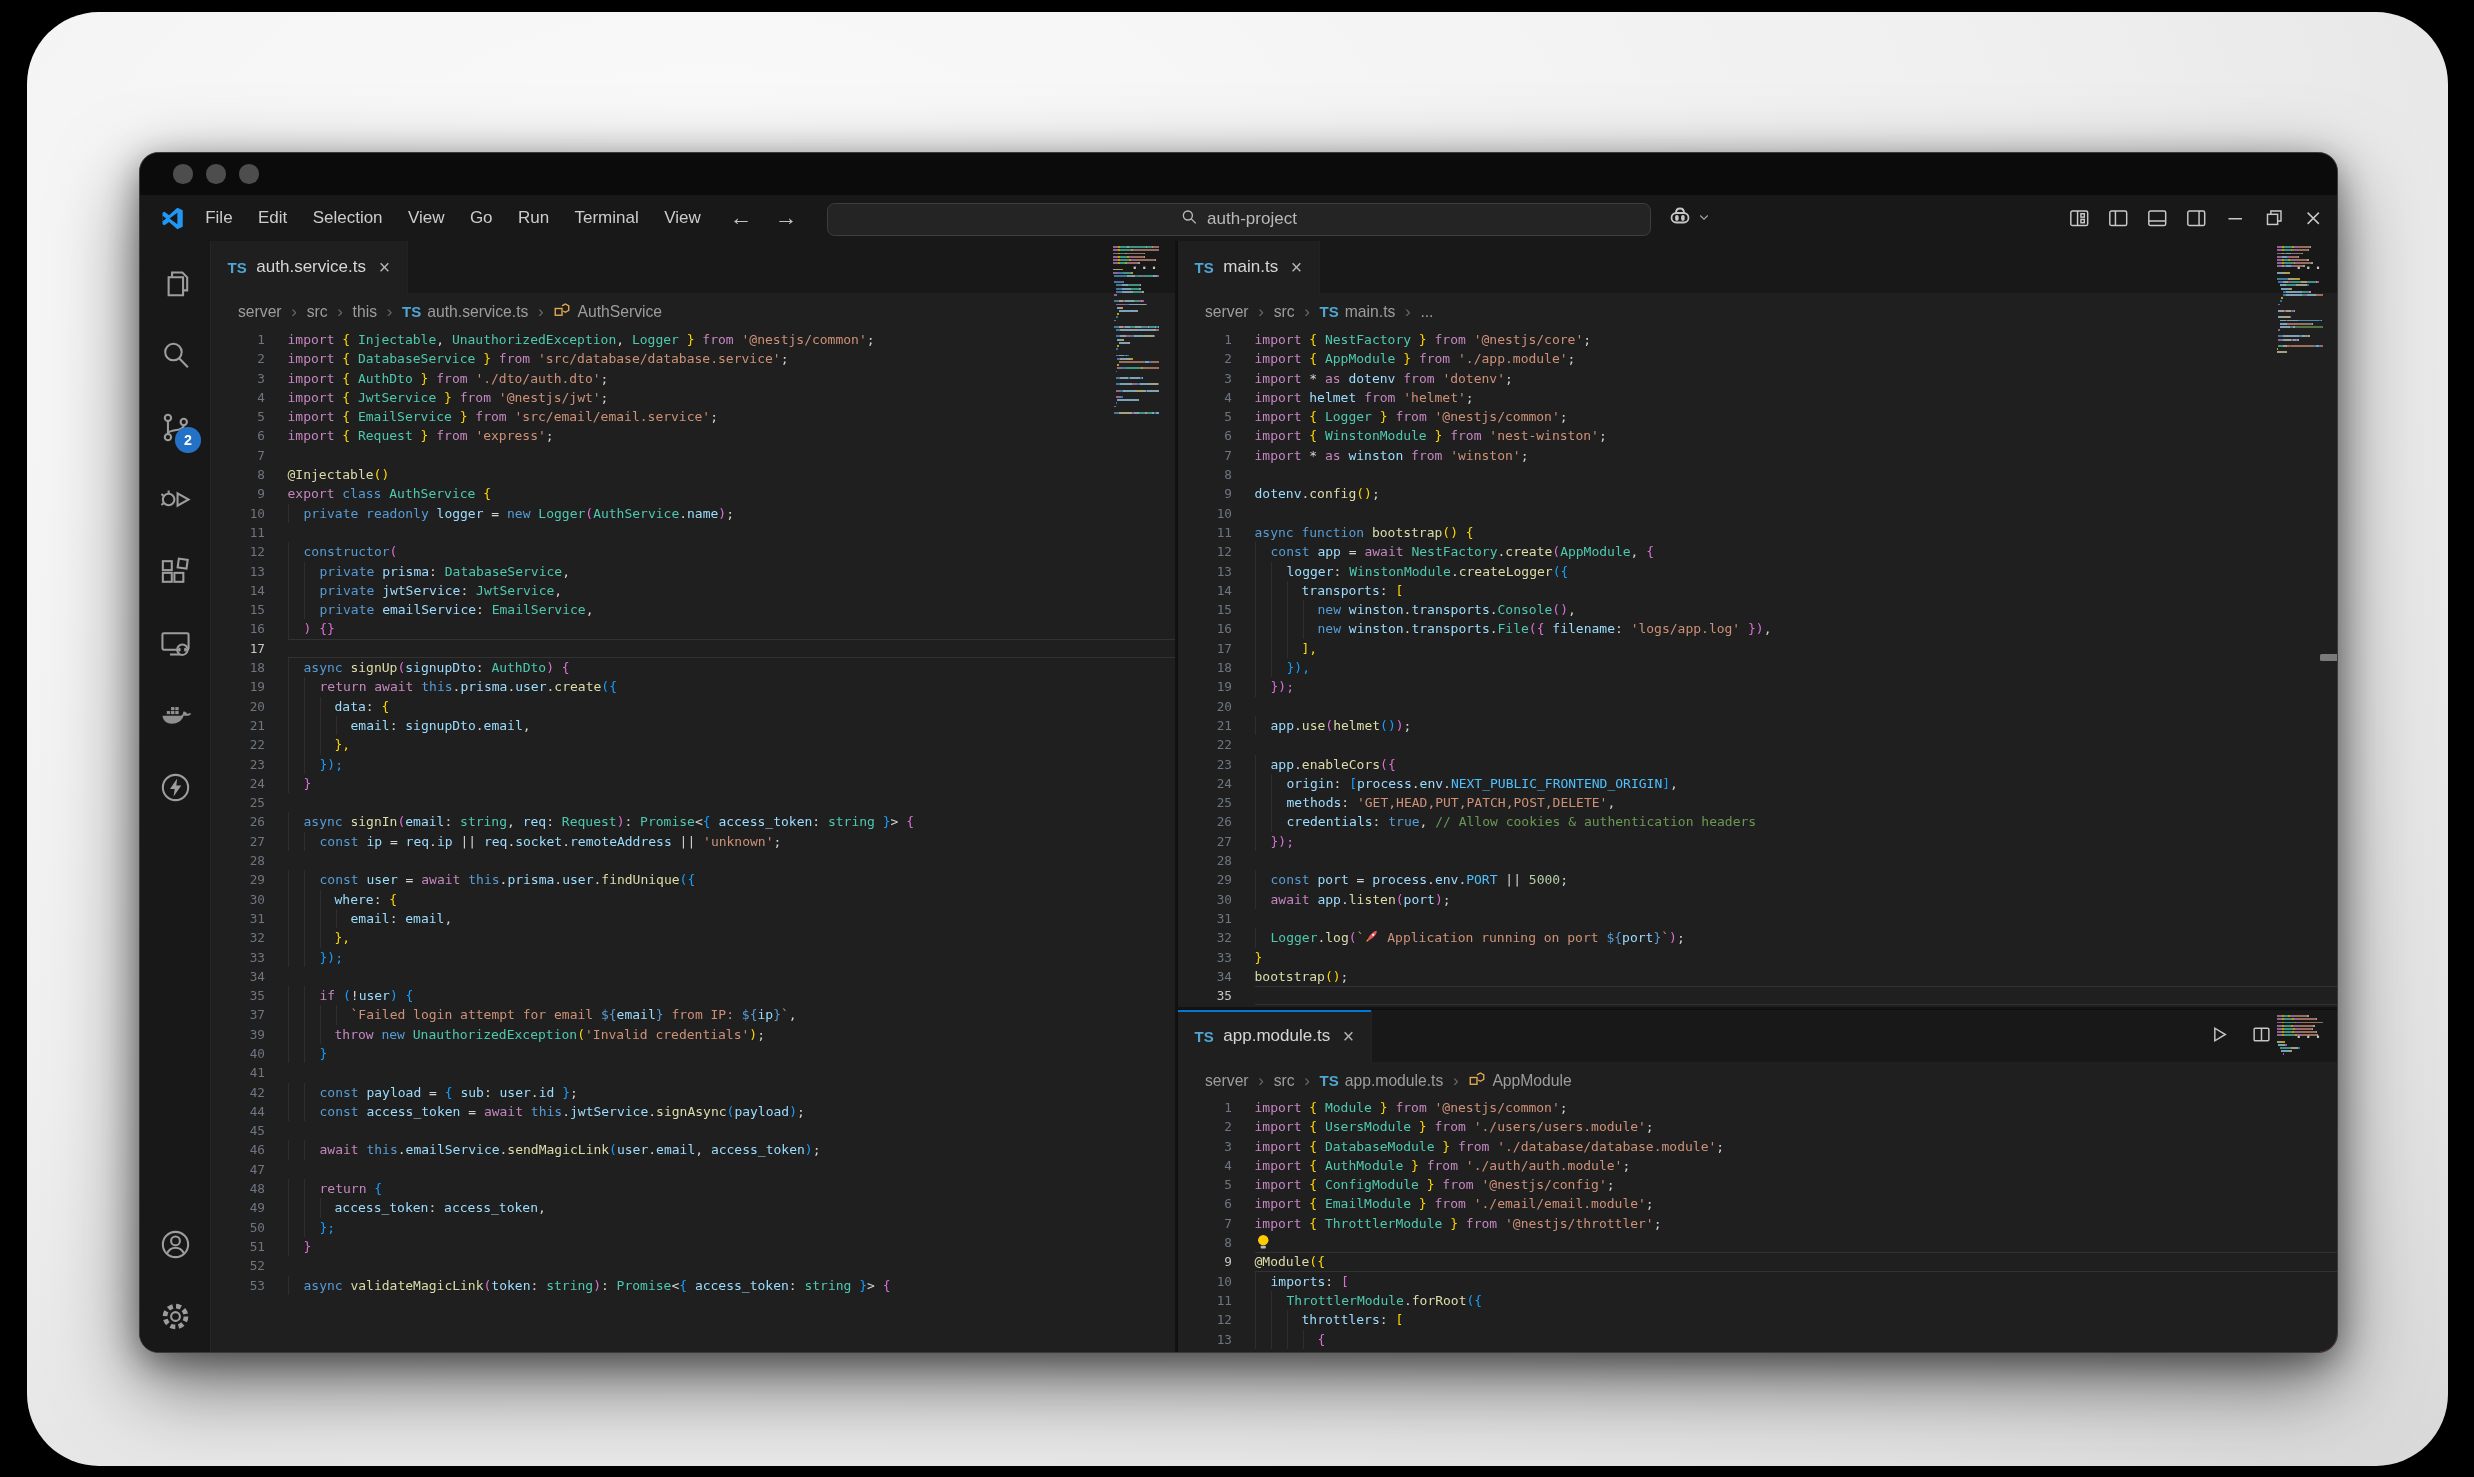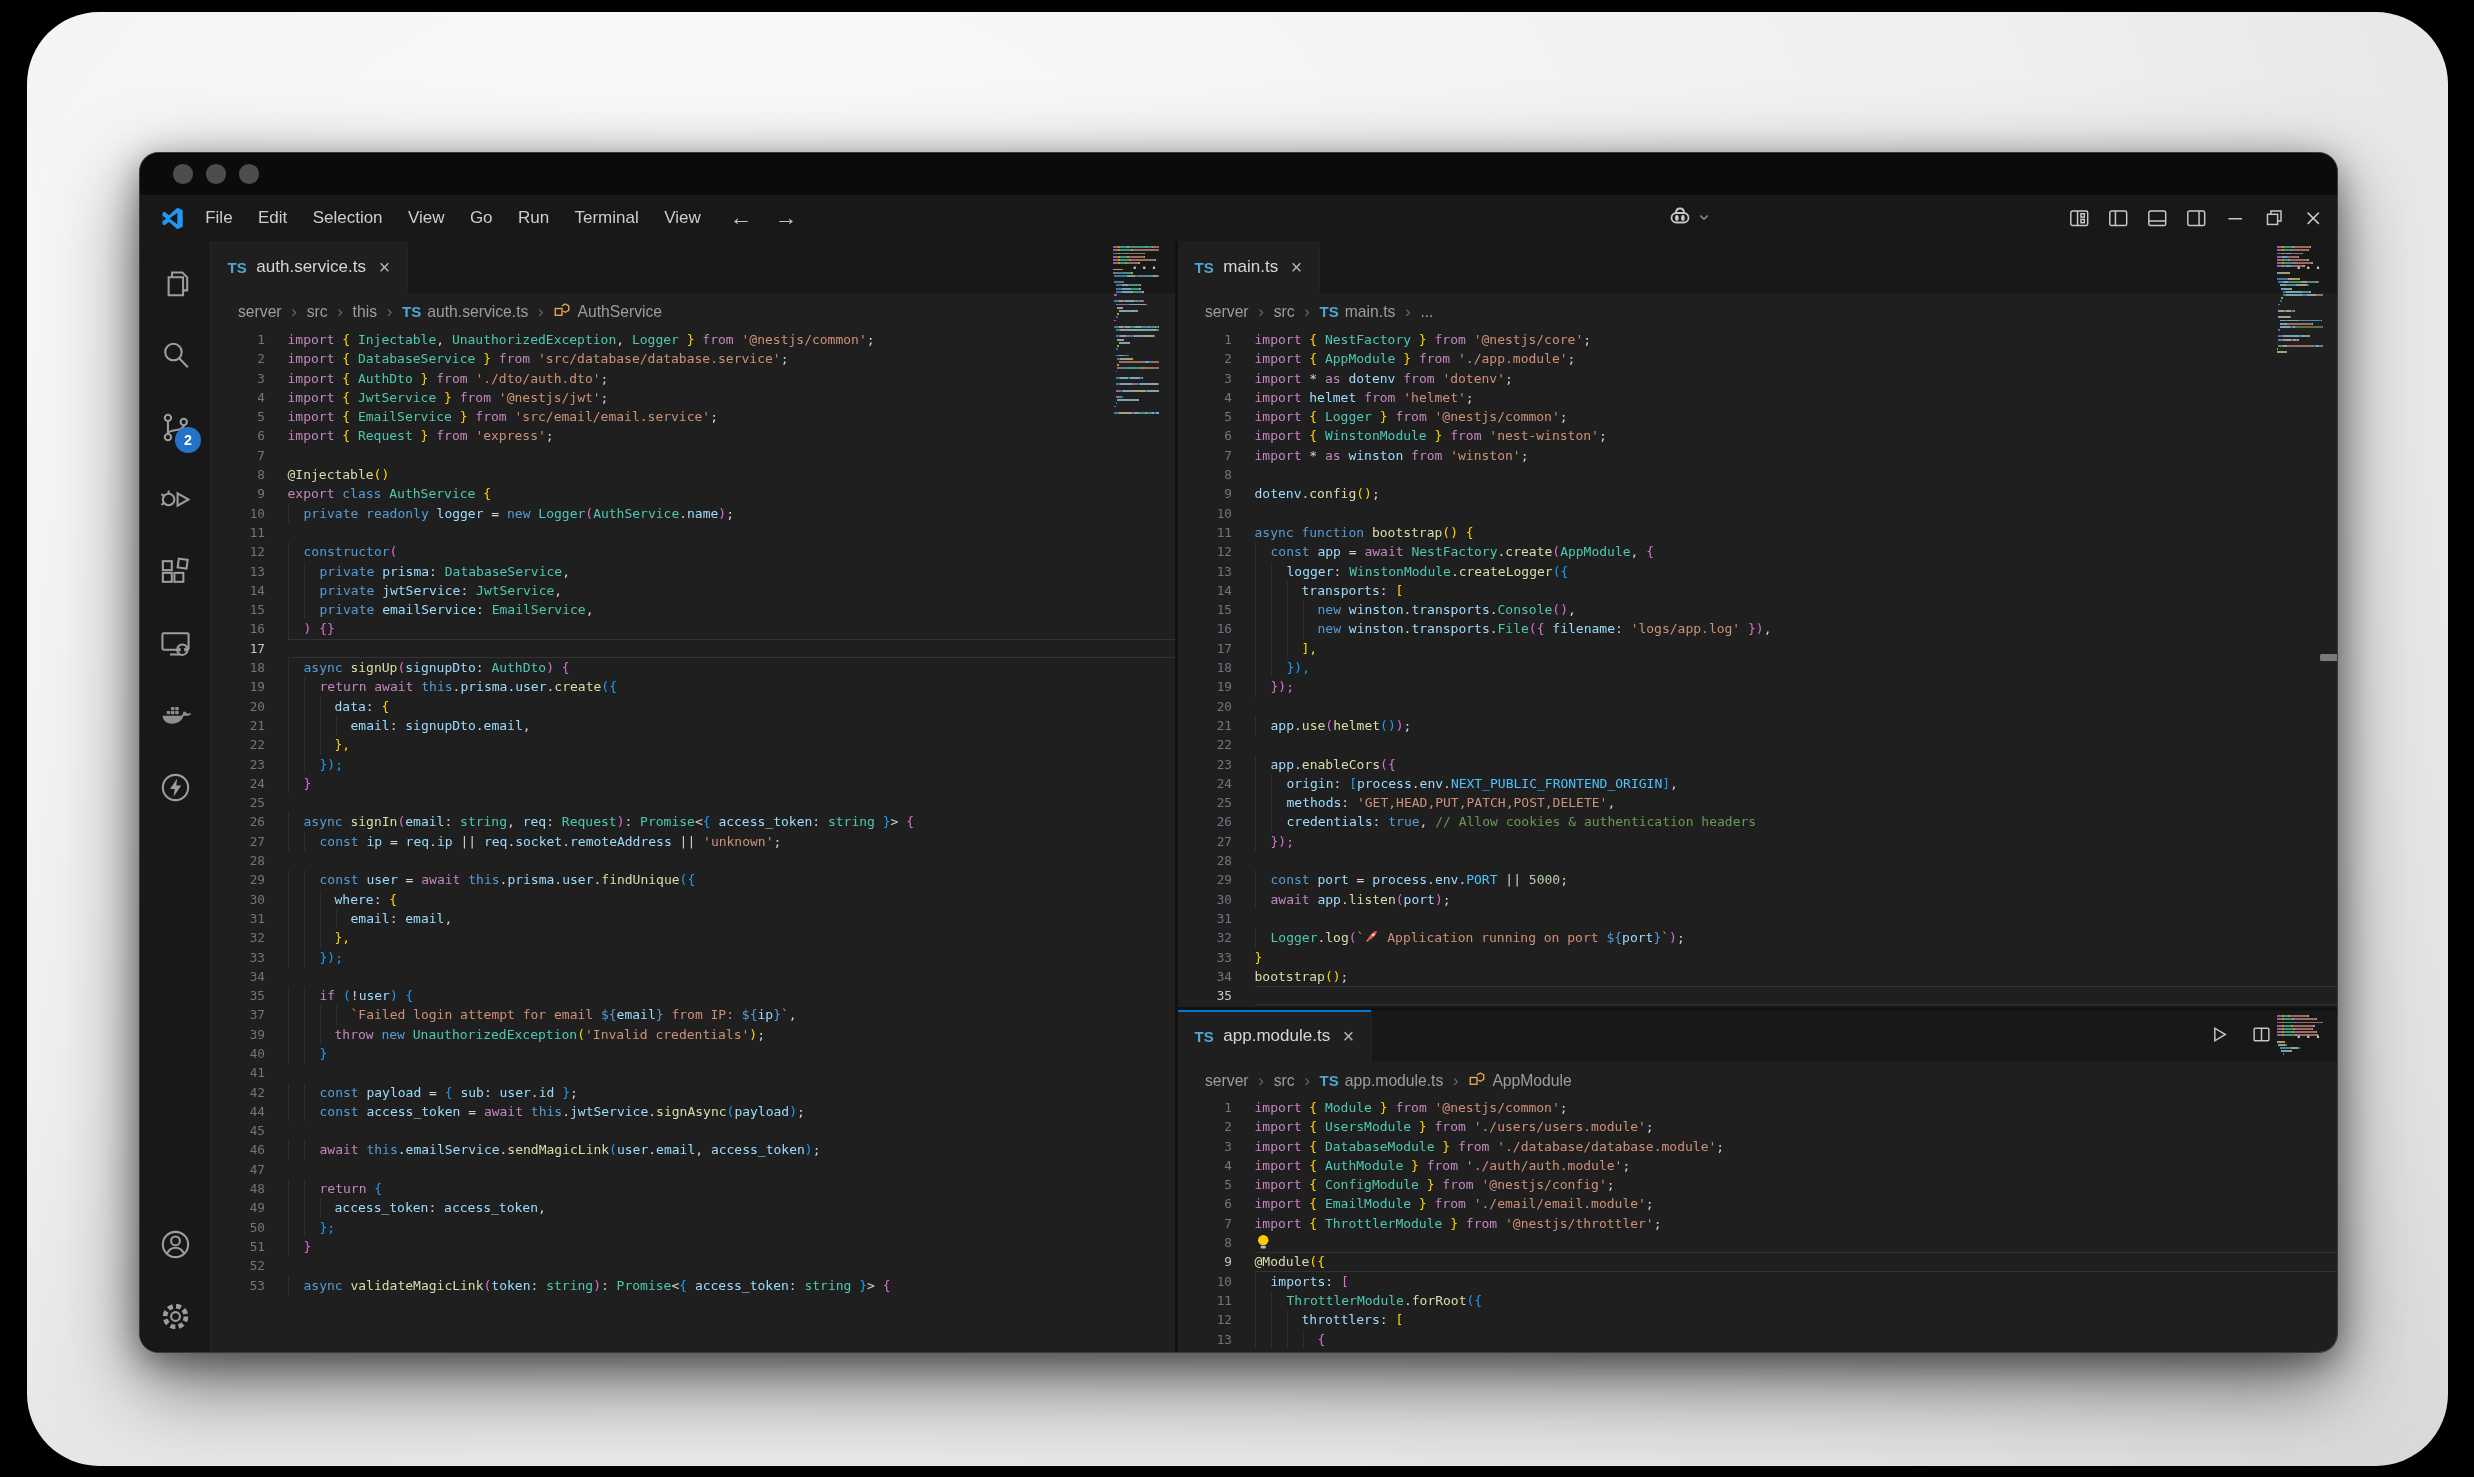--- a/index.html
+++ b/index.html
@@ -104,20 +104,29 @@
           <span class="menu-item">Selection</span>
           <span class="menu-item">View</span>
           <span class="menu-item">Go</span>
           <span class="menu-item">Run</span>
           <span class="menu-item">Terminal</span>
           <span class="menu-item">View</span>
         </nav>
       <div class="nav-arrows">
         <span>←</span>
         <span>→</span>
+      </div>
+      <div class="searchbox">
+        <span>
+          <svg width="18" height="18" viewBox="0 0 24 24" fill="none" stroke="#b9b9b9" stroke-width="1.8">
+              <circle cx="10.5" cy="10" r="6"></circle>
+              <path d="M15 14.5 21 20.5"></path>
+            </svg>
+        </span>
+        <span>auth-project</span>
       </div>
       <div class="copilot">
         <span>
           <svg width="24" height="24" viewBox="0 0 24 24" fill="none" stroke="#c5c5c5" stroke-width="1.8">
               <rect x="3.5" y="8" width="17" height="9.5" rx="4.7"></rect>
               <rect x="8" y="11" width="1.8" height="4" rx="0.9" fill="#c5c5c5"></rect>
               <rect x="14" y="11" width="1.8" height="4" rx="0.9" fill="#c5c5c5"></rect>
               <path d="M8 8c0-3 2-4.5 4-4.5S16 5 16 8"></path>
             </svg>
         </span>

